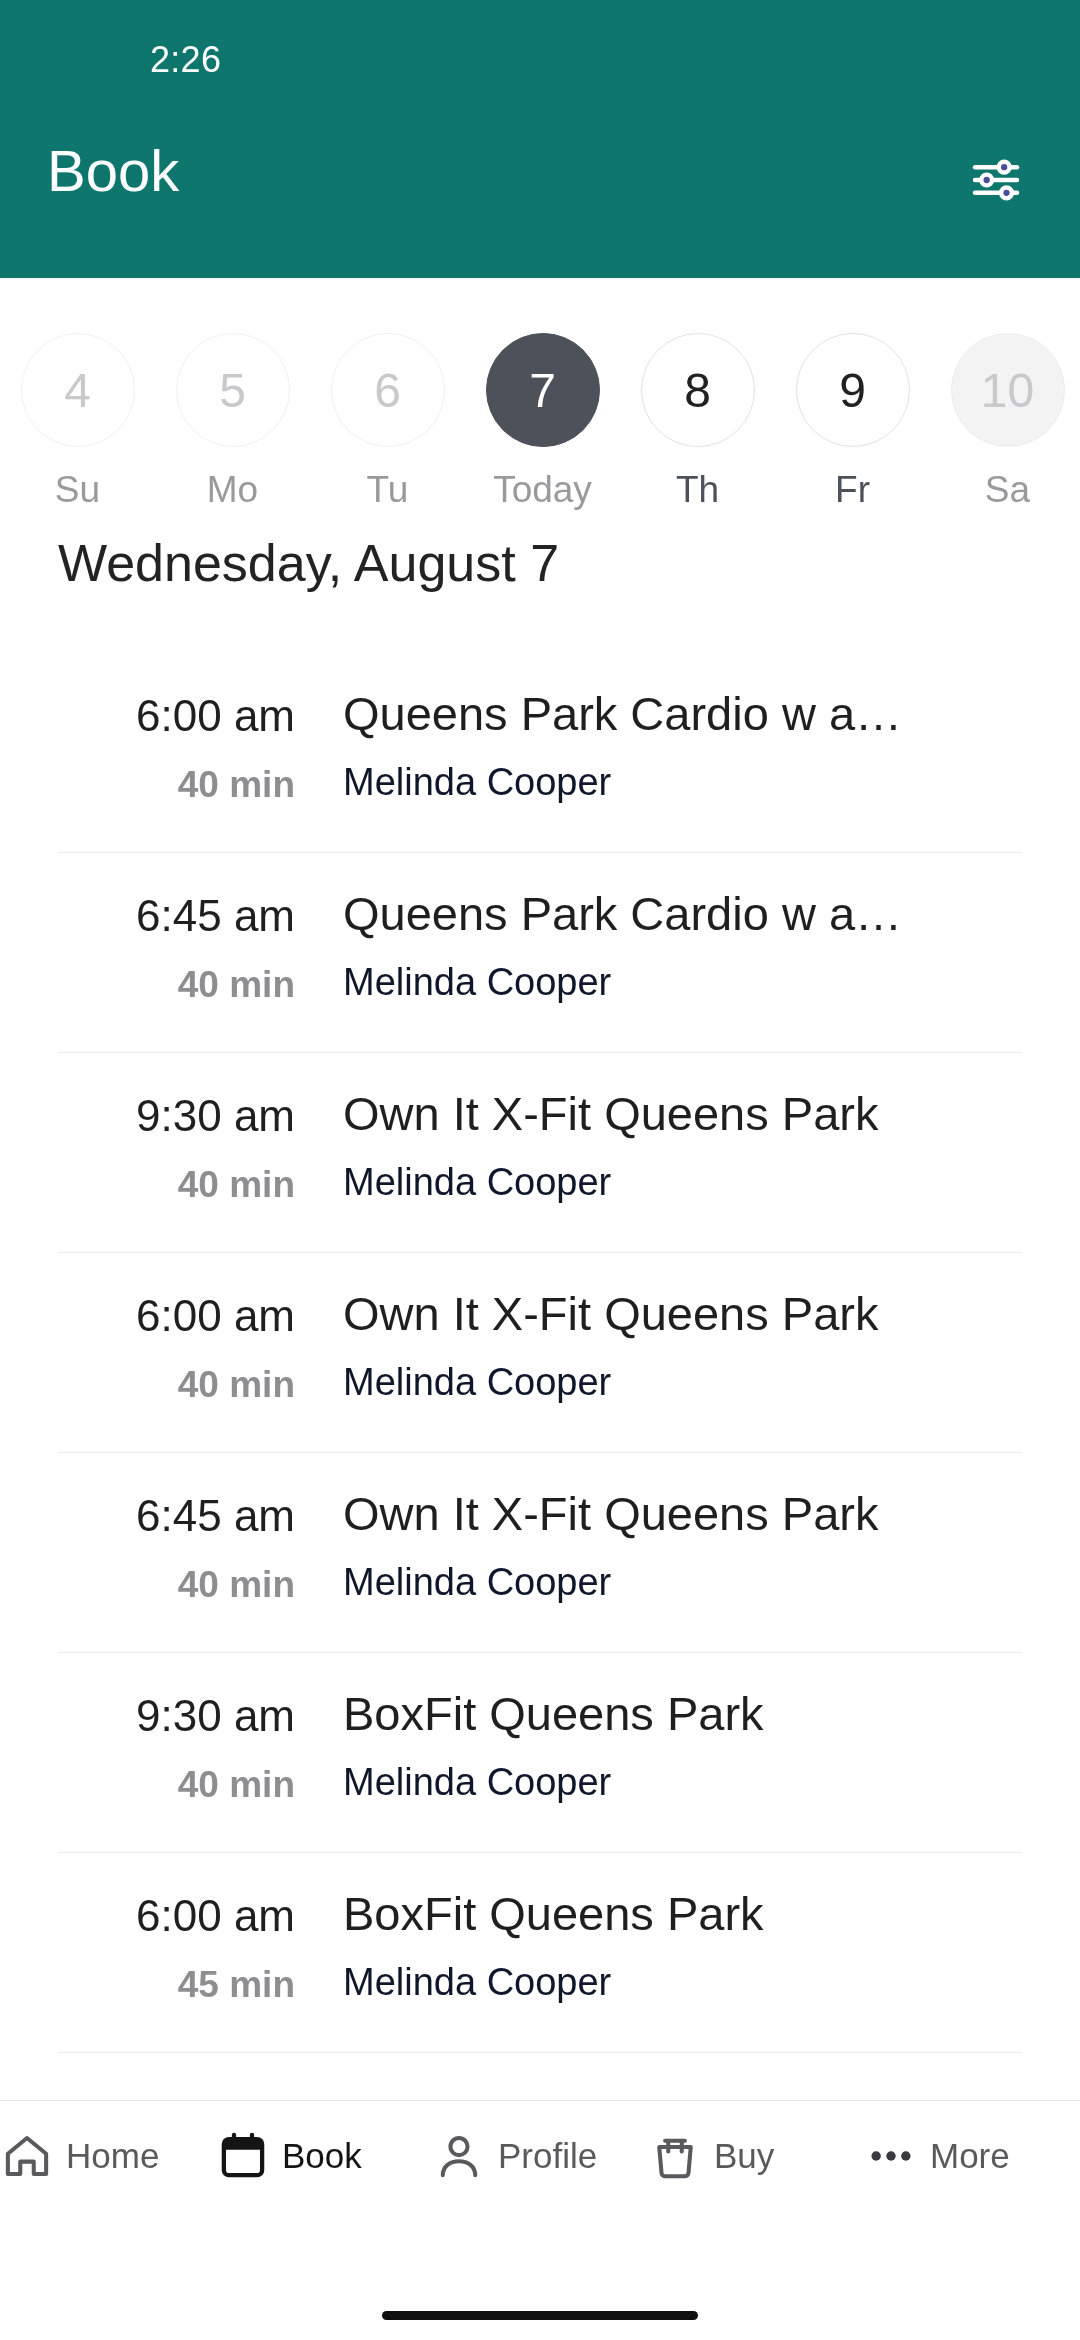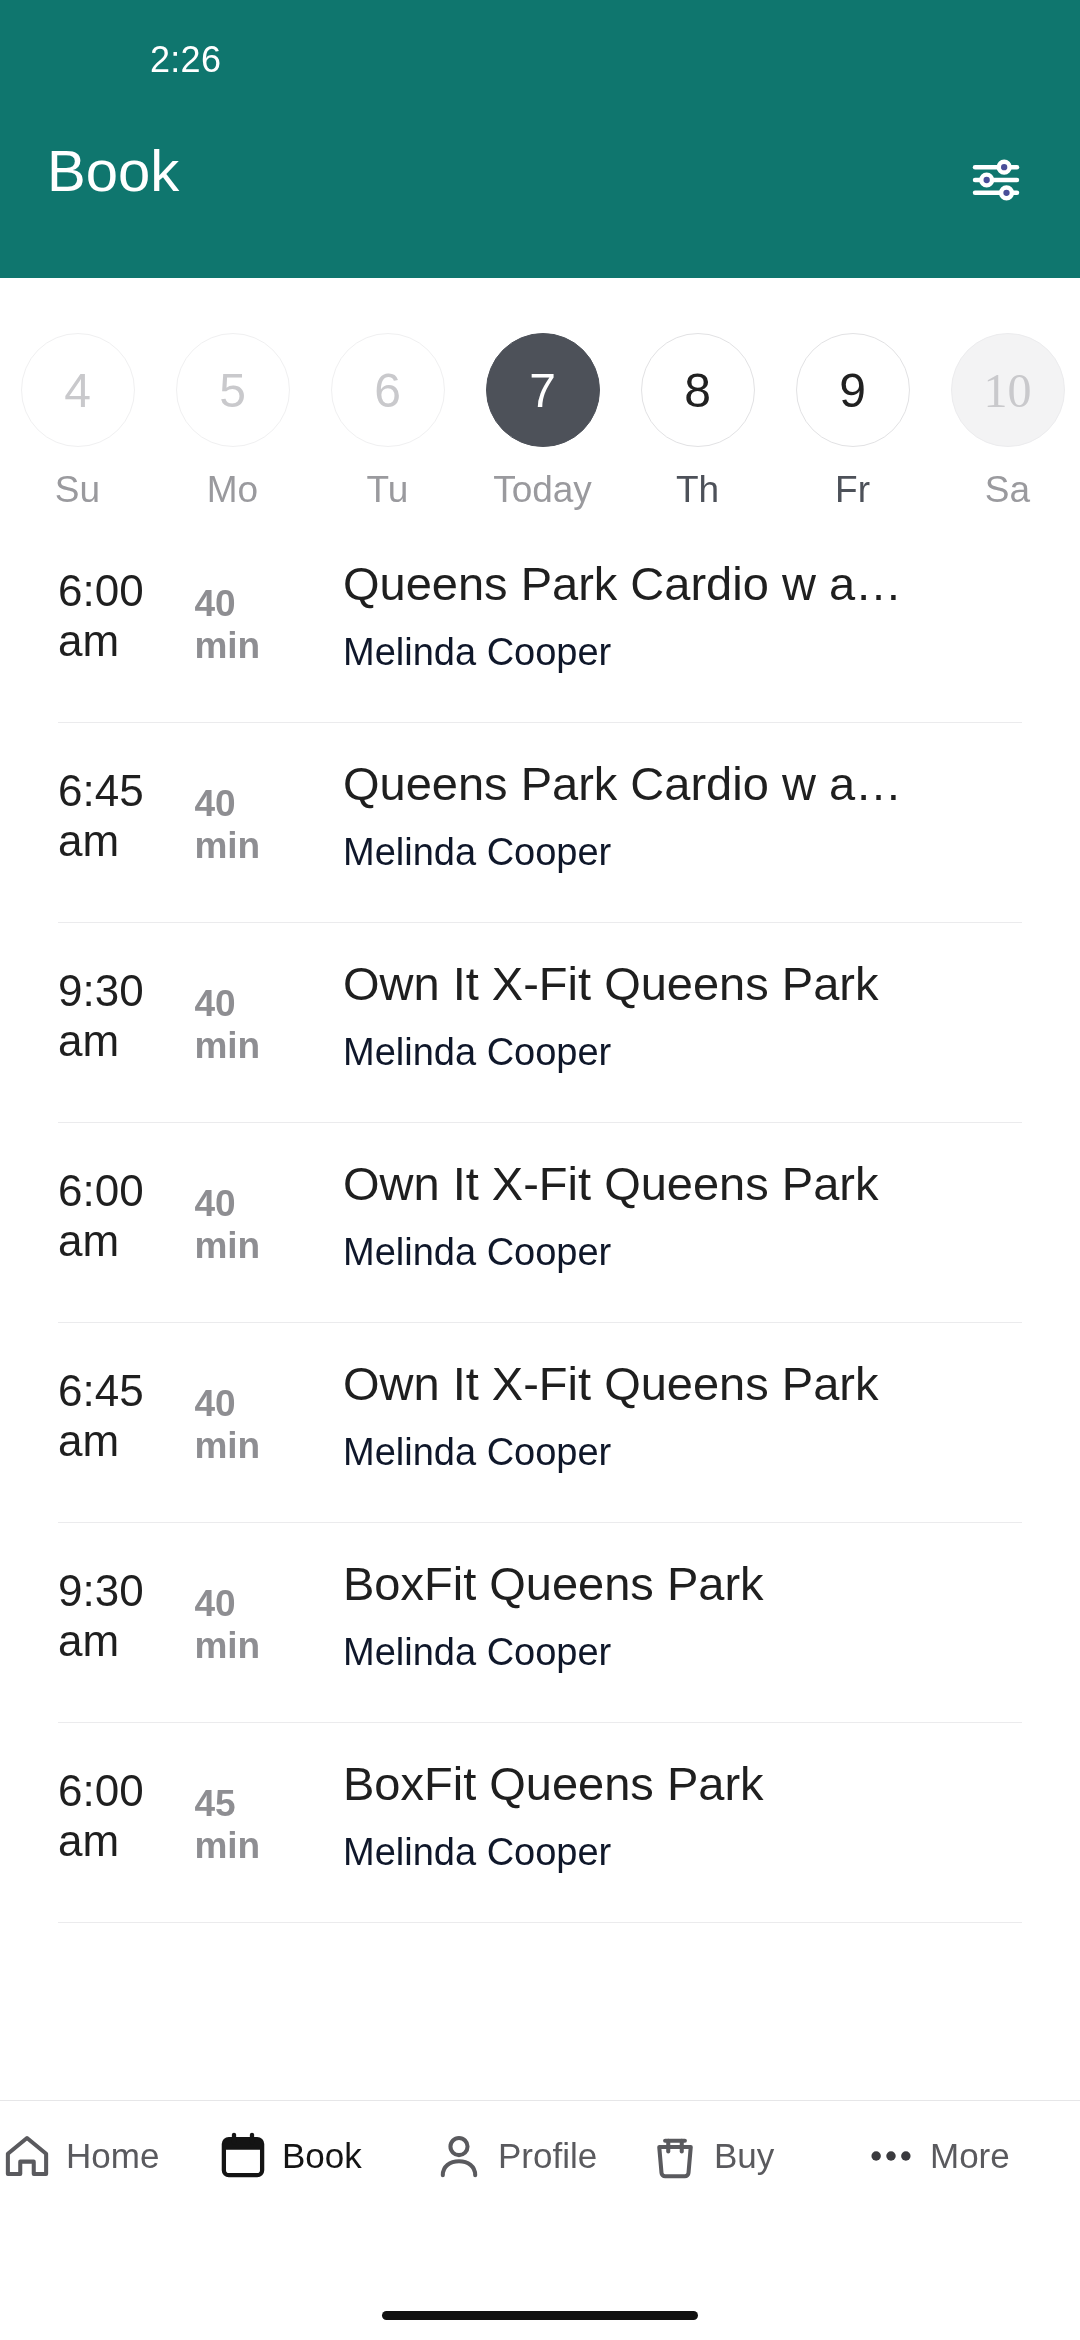--- a/index.html
+++ b/index.html
@@ -82,21 +82,21 @@
     font-weight: 400;
     border: 1.5px solid #e2e2e4;
     color: #212121;
     background: #ffffff;
   }
   .daycell.past .daycircle { color: #c9c9cc; border-color: #f0f0f1; }
   .daycell.selected .daycircle {
     background: #4d5159; border-color: #4d5159; color: #ffffff;
   }
   .daycell.trailing .daycircle {
-    color: #c9c9cc; border-color: #ececee; background: #f3f3f4; font-family: Liberation Serif, serif;
+    color: #c9c9cc; border-color: #ececee; background: #f3f3f4;
   }
   .daylabel {
     margin-top: 22px;
     font-size: 37px;
     color: #9a9a9e;
   }
   .daycell.active-label .daylabel { color: #4d5159; }
 
   
   .day-heading {
@@ -119,20 +119,21 @@
     align-items: flex-start;
     padding: 34px 0 30px 0;
     margin: 0 58px 0 58px;
     border-bottom: 1.5px solid #ebebed;
     min-height: 200px;
   }
   .classrow:first-child { border-top: none; }
   .ctime {
     flex: 0 0 285px;
     display: flex;
+    flex-direction: column;
     align-items: flex-end;
     padding-right: 48px;
     padding-top: 4px;
   }
   .ctime-main {
     font-size: 44px;
     color: #1f1f1f;
     line-height: 1.15;
   }
   .ctime-dur {
@@ -236,20 +237,21 @@
     <div class="daycell active-label">
       <div class="daycircle">9</div>
       <div class="daylabel">Fr</div>
     </div>
     <div class="daycell trailing">
       <div class="daycircle">10</div>
       <div class="daylabel">Sa</div>
     </div>
   </div>
 
+  <div class="day-heading">Wednesday, August 7</div>
 
   <div class="classlist">
 
     <div class="classrow">
       <div class="ctime">
         <span class="ctime-main">6:00 am</span>
         <span class="ctime-dur">40 min</span>
       </div>
       <div class="cinfo">
         <div class="ctitle">Queens Park Cardio w a…</div>

